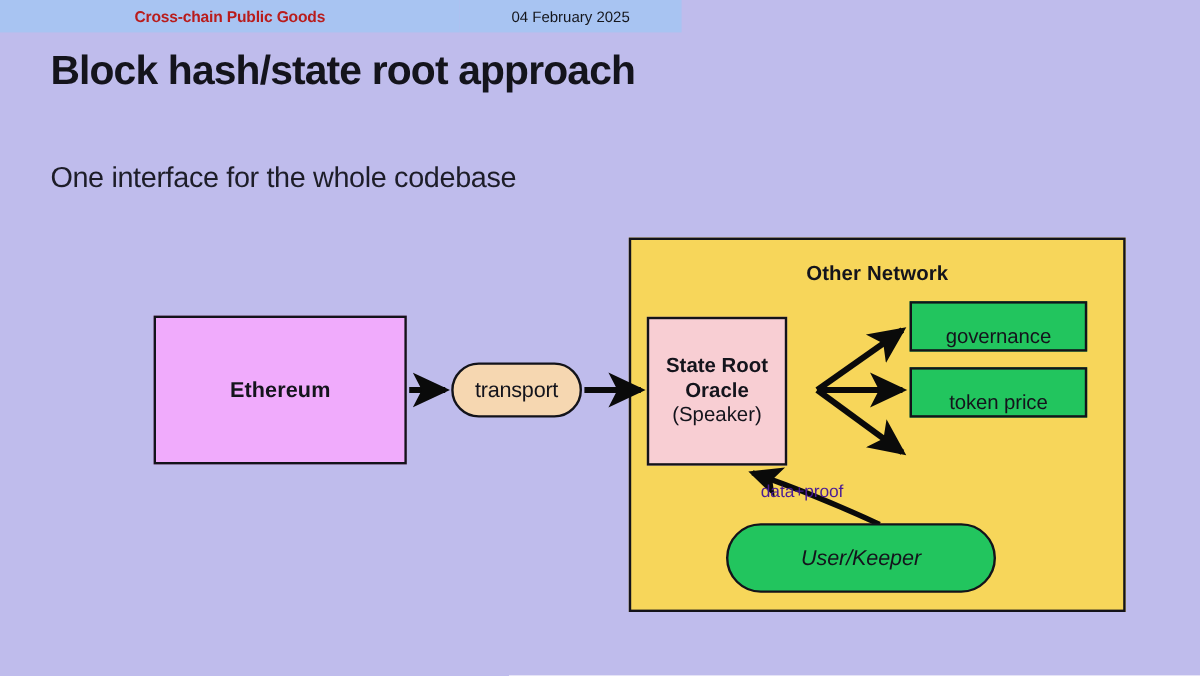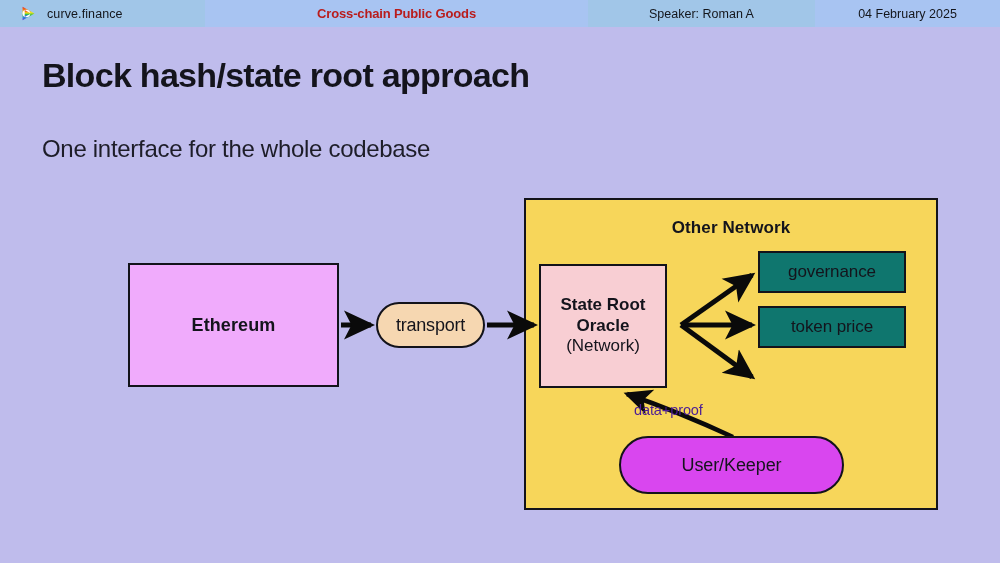--- a/index.html
+++ b/index.html
@@ -56,21 +56,21 @@
   }
   .header-meta-text {
     font-size: 12.5px;
     color: #14161c;
     white-space: nowrap;
   }
 
   
   #slide-title {
     position: absolute;
-    left: 42px; top: 56px;
+    left: 42px; top: 40px;
     font-size: 34px;
     font-weight: bold;
     color: #14141c;
     letter-spacing: -.7px;
     white-space: nowrap;
   }
   #slide-subtitle {
     position: absolute;
     left: 42px; top: 135px;
     font-size: 24px;
@@ -129,47 +129,49 @@
     text-align: center;
     font-size: 17px;
     font-weight: bold;
     color: #14141c;
     z-index: 3;
     letter-spacing: .1px;
   }
 
   #node-oracle {
     left: 506px; top: 264px;
-    width: 128px; height: 124px;
+    width: 117px; height: 124px;
     background: #f8ced3;
     flex-direction: column;
     line-height: 1.22;
     font-size: 17px;
   }
   #node-oracle .l1, #node-oracle .l2 { font-weight: bold; }
   #node-oracle .l3 { font-weight: normal; font-size: 17px; }
 
   .outbox {
     left: 725px;
     width: 148px; height: 42px;
-    background: #0f766e;
+    background: #22c55e;
     font-size: 17px;
     letter-spacing: -.1px;
+    align-items: flex-end;
   }
   #node-governance { top: 251px; }
   #node-tokenprice { top: 306px; }
   #node-settings   { top: 361px; }
 
   #node-userkeeper {
-    left: 586px; top: 436px;
+    left: 572px; top: 436px;
     width: 225px; height: 58px;
-    background: #d946ef;
+    background: #22c55e;
     border-radius: 29px;
     font-size: 18px;
     letter-spacing: -.1px;
+    font-style: italic;
   }
 
   #label-dataproof {
     position: absolute;
     left: 601px; top: 402px;
     font-size: 14.5px;
     color: #4c1d95;
     z-index: 4;
     white-space: nowrap;
     letter-spacing: -.1px;
@@ -184,46 +186,25 @@
     pointer-events: none;
   }
 </style>
 </head>
 <body>
 
 <div id="slide">
 
   <div id="header">
 
-    <div class="hband" id="band-brand">
-      <svg id="logo-icon" viewBox="0 0 40 40">
-        <defs>
-          <linearGradient id="rg" x1="0" y1="0" x2="0" y2="1">
-            <stop offset="0%" stop-color="#e8242c"></stop>
-            <stop offset="22%" stop-color="#f07c1a"></stop>
-            <stop offset="42%" stop-color="#f2e41c"></stop>
-            <stop offset="62%" stop-color="#36c23b"></stop>
-            <stop offset="82%" stop-color="#2a7ee8"></stop>
-            <stop offset="100%" stop-color="#6d2fd0"></stop>
-          </linearGradient>
-        </defs>
-        <path d="M6 4 L34 20 L6 36 Z" fill="url(#rg)"></path>
-        <circle cx="15" cy="20" r="9" fill="#ffffff"></circle>
-        <path d="M11 12 L26 20 L11 28 Z" fill="url(#rg)"></path>
-      </svg>
-      <span id="brand-label">curve.finance</span>
-    </div>
 
     <div class="hband" id="band-title">
       <span id="header-title-text">Cross-chain Public Goods</span>
     </div>
 
-    <div class="hband" id="band-speaker">
-      <span class="header-meta-text">Speaker: Roman A</span>
-    </div>
 
     <div class="hband" id="band-date">
       <span class="header-meta-text">04 February 2025</span>
     </div>
   </div>
 
   <div id="slide-title">Block hash/state root approach</div>
   <div id="slide-subtitle">One interface for the whole codebase</div>
 
   <div id="diagram">
@@ -255,21 +236,21 @@
       <span>Ethereum</span>
     </div>
 
     <div class="node" id="node-transport">
       <span>transport</span>
     </div>
 
     <div class="node" id="node-oracle">
       <span class="l1">State Root</span>
       <span class="l2">Oracle</span>
-      <span class="l3">(Network)</span>
+      <span class="l3">(Speaker)</span>
     </div>
 
     <div class="node outbox" id="node-governance">
       <span>governance</span>
     </div>
     <div class="node outbox" id="node-tokenprice">
       <span>token price</span>
     </div>
 
     <div class="node" id="node-userkeeper">

